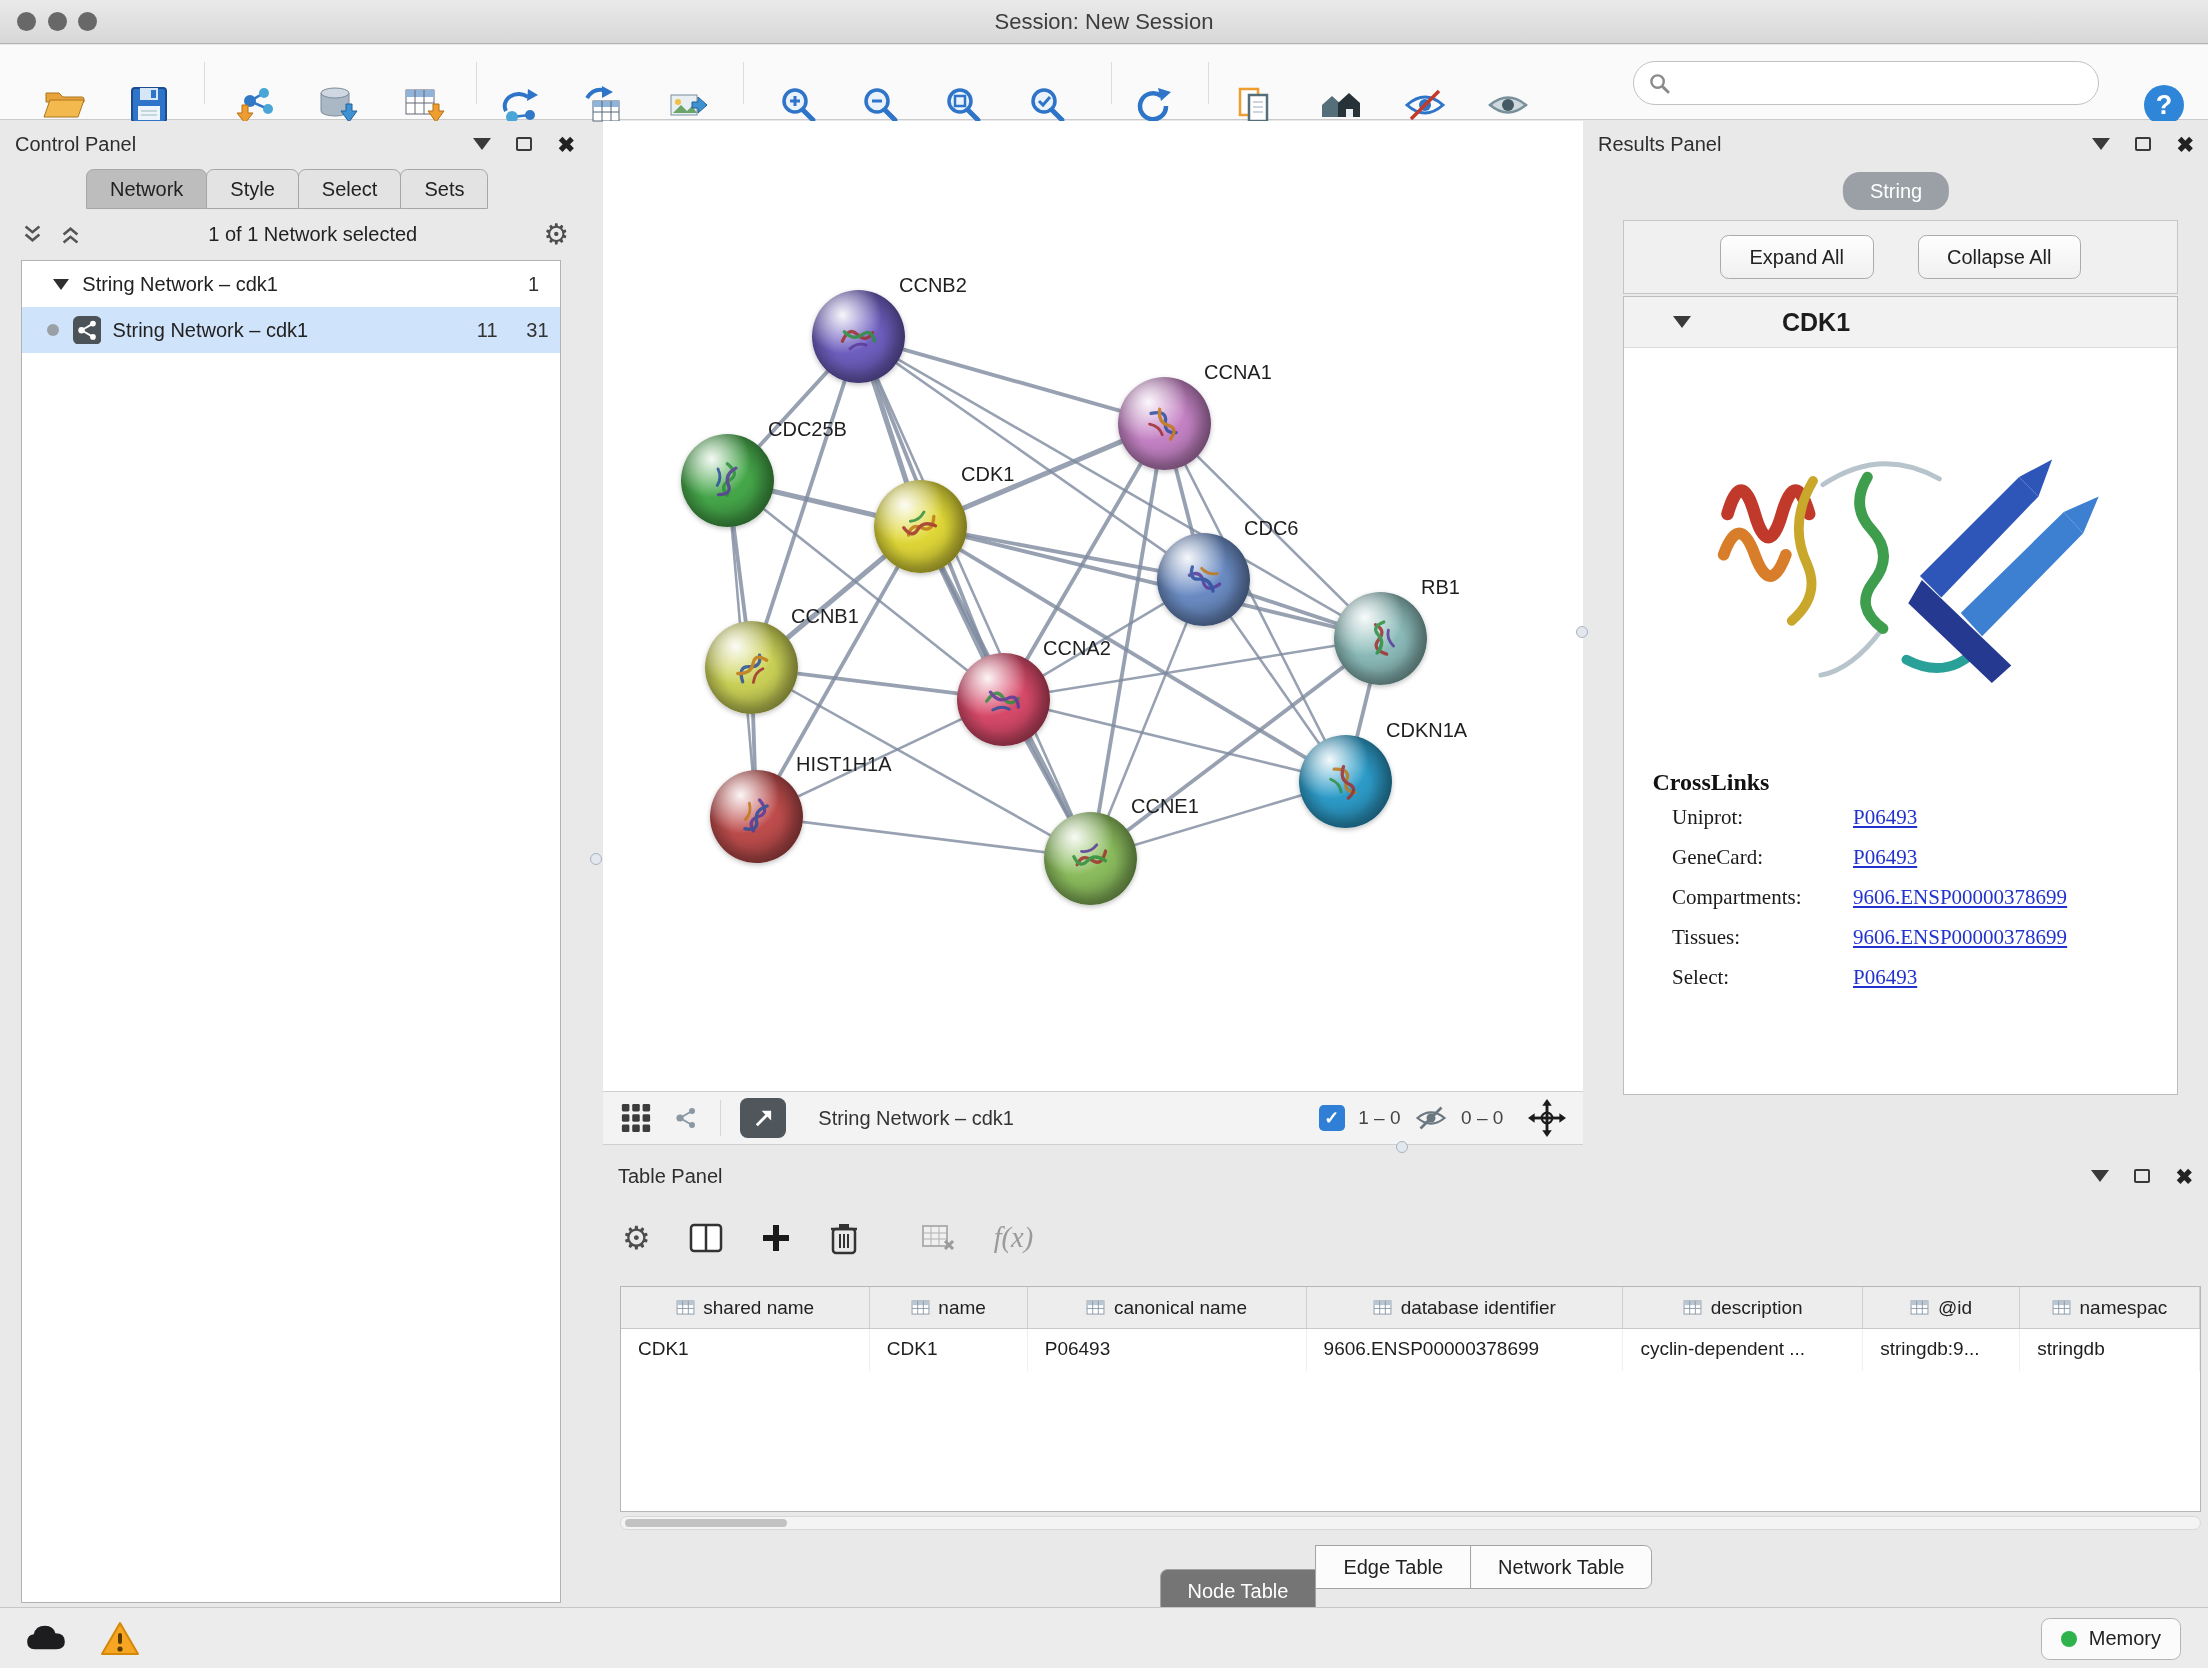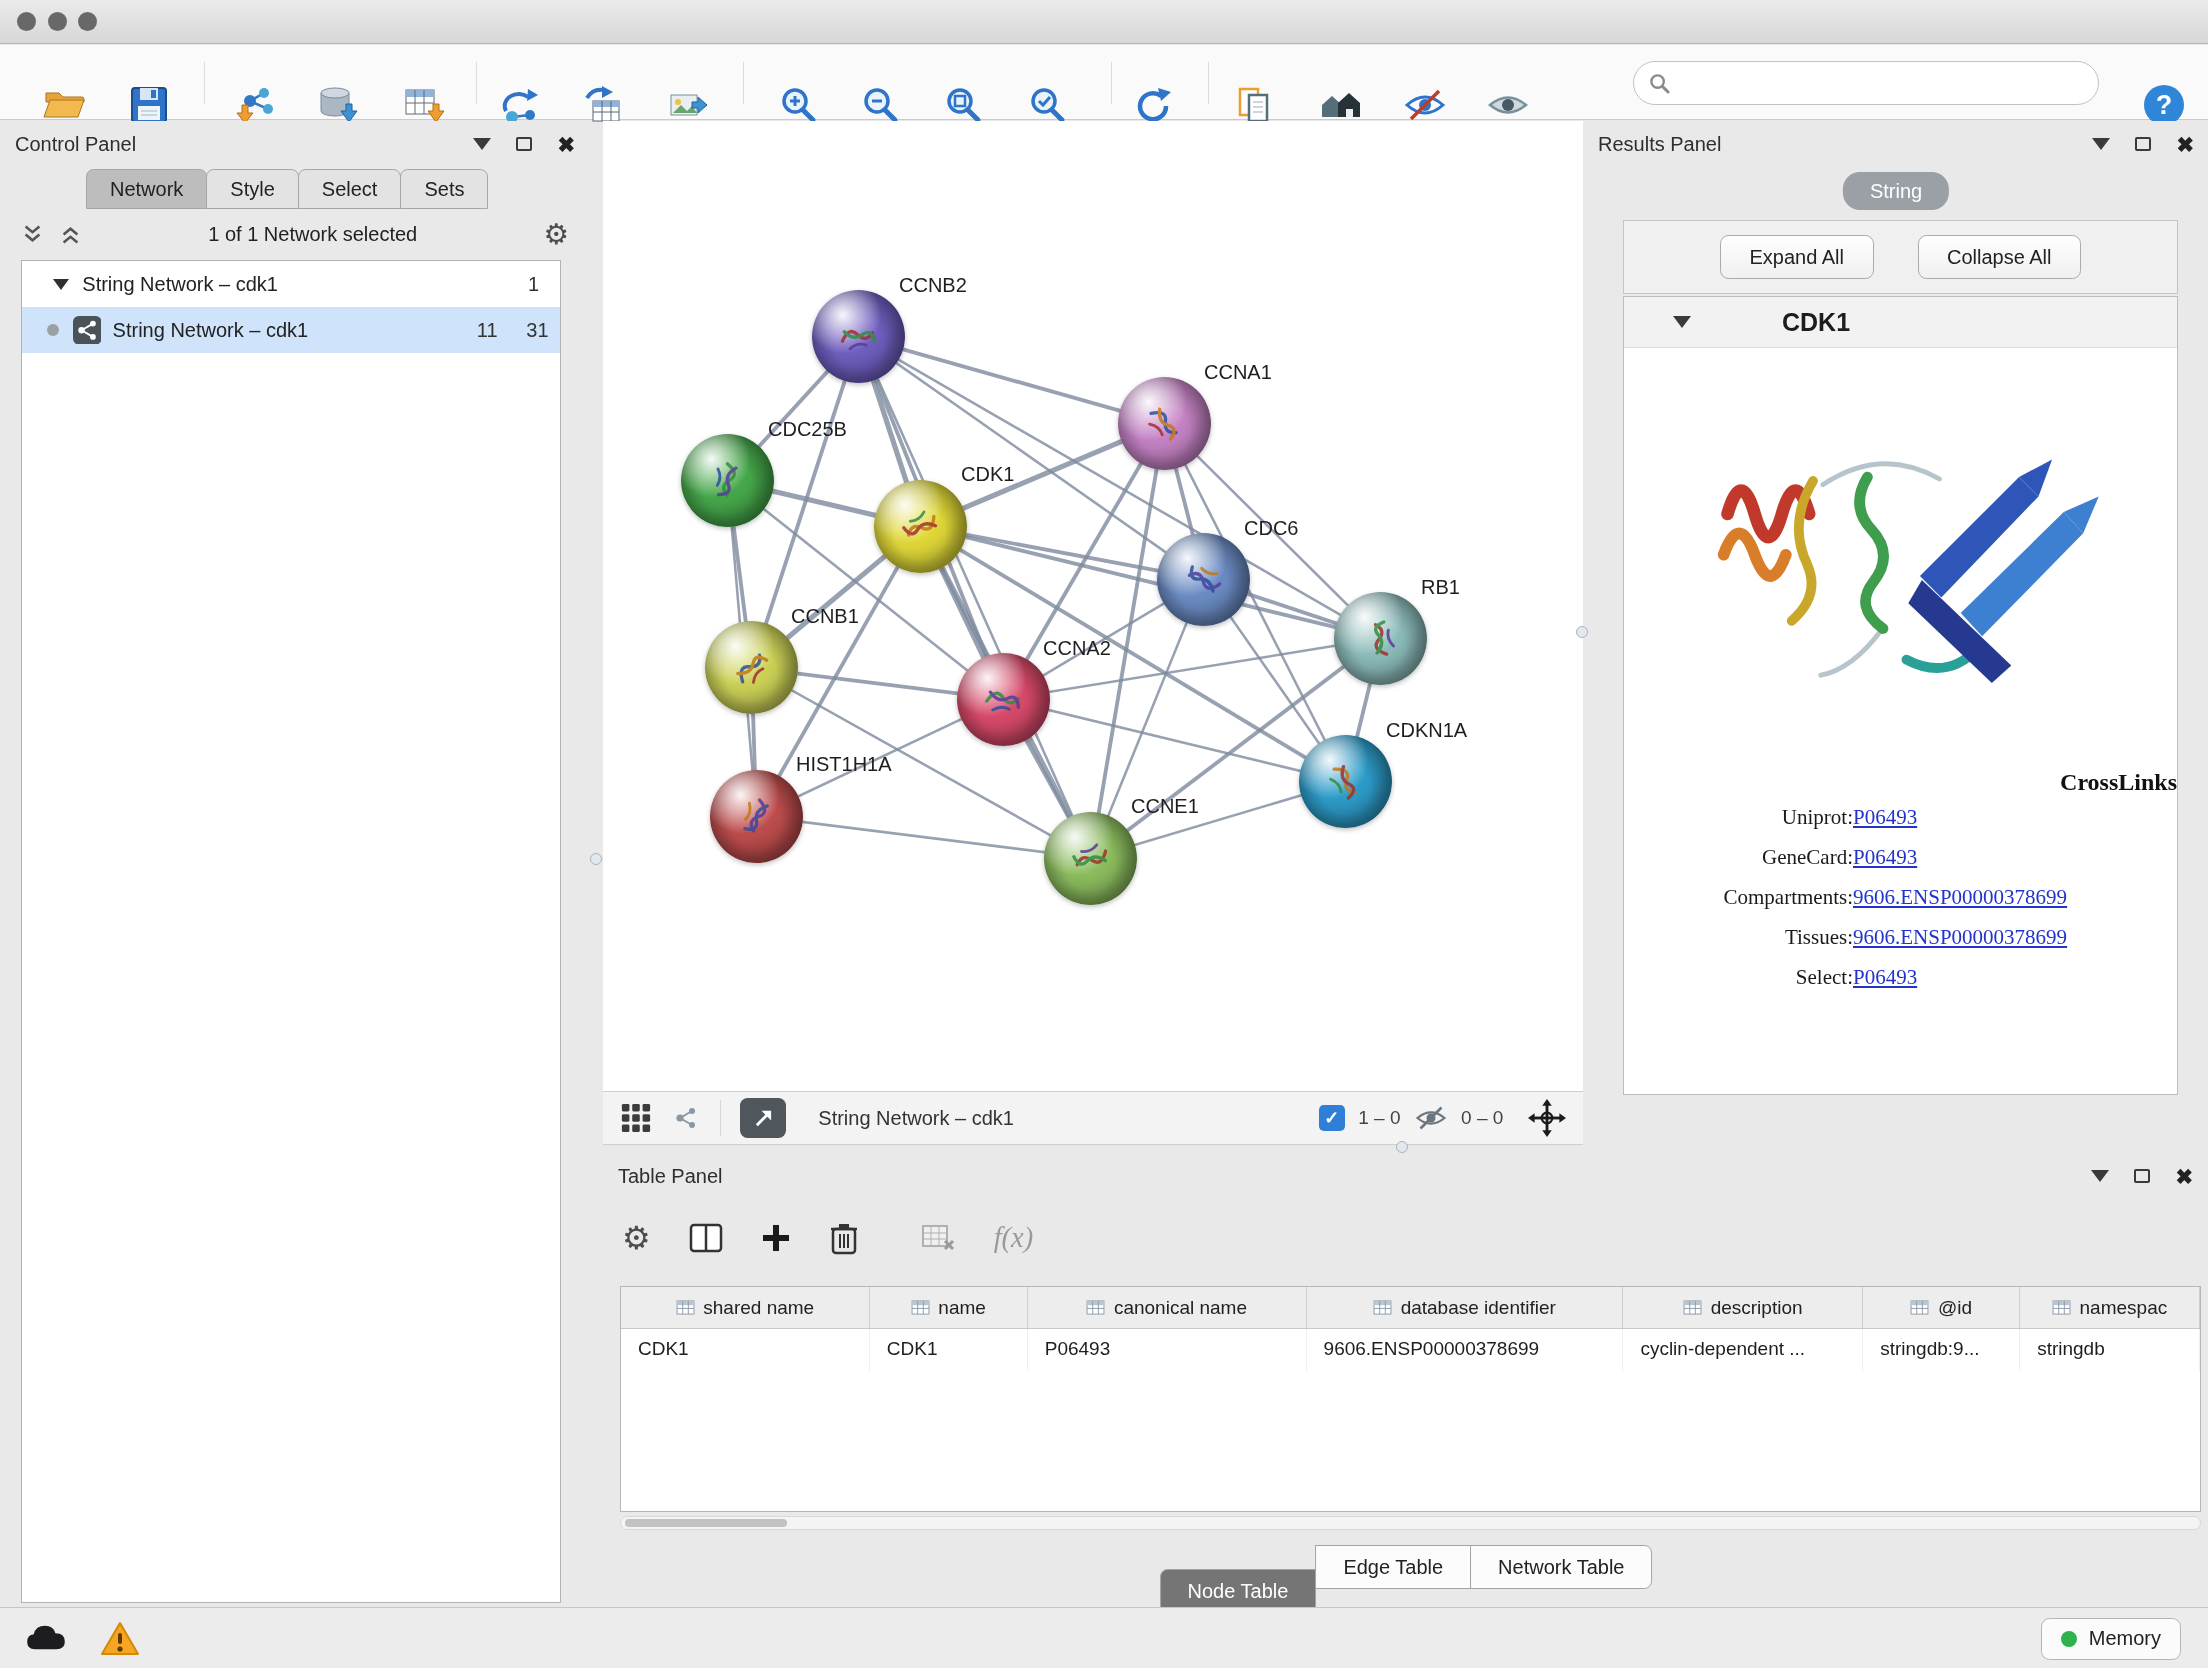--- a/index.html
+++ b/index.html
@@ -67,21 +67,21 @@
                     background: #f3f3f3; border-top: 1px solid #cfcfcf; border-bottom: 1px solid #cfcfcf;
                     display: flex; align-items: center; padding: 0 17px; gap: 19px; }
   .nf-sep { width: 1px; height: 36px; background: #d7d7d7; }
   .nf-name { font-size: 20px; color: #333; margin-left: 13.3px; }
   .nf-right { margin-left: auto; display: flex; align-items: center; gap: 13.3px; }
   .checkbox { width: 26px; height: 26px; background: #2f7fd6; border-radius: 4.8px; color: #fff; font-weight: bold;
               display: flex; align-items: center; justify-content: center; font-size: 18px; }
   .nf-count { font-size: 19px; color: #444; }
   .dark-btn { width: 46px; height: 40px; background: #4f565c; border-radius: 7.6px; display: flex; align-items: center; justify-content: center; }
   
-  #results-panel { position: absolute; left: 1583px; top: 121px; width: 626px; height: 1032px; background: #e9e9e9; text-align: right; }
+  #results-panel { position: absolute; left: 1583px; top: 121px; width: 626px; height: 1032px; background: #e9e9e9; }
   .rp-pill { position: absolute; left: 50%; transform: translateX(-50%); top: 51px; height: 38px; padding: 0 27px;
              background: #9aa0a6; border-radius: 17px; color: #fff; font-size: 20px; display: flex; align-items: center; }
   .rp-btnbox { position: absolute; left: 40px; top: 99px; width: 555px; height: 74px; background: #f0f0f0;
                border: 1px solid #c5c5c5; display: flex; align-items: center; justify-content: center; gap: 44px; }
   .rp-btn { height: 44px; padding: 0 28.5px; background: linear-gradient(#fefefe,#f0f0f0); border: 1px solid #ababab;
             border-radius: 8.6px; font-size: 20px; display: flex; align-items: center; color: #222; }
   .rp-main { position: absolute; left: 40px; top: 175px; width: 555px; height: 799px; background: #fff; border: 1px solid #bdbdbd; overflow: hidden; }
   .rp-main-header { height: 51px; background: #f2f2f2; border-bottom: 1px solid #dcdcdc; display: flex; align-items: center; }
   .rp-main-header .tri-down { margin-left: 49px; }
   .rp-name { font-size: 25px; font-weight: bold; margin-left: 91px; color: #1d1d1d; }
@@ -118,20 +118,21 @@
   .splitter { position: absolute; width: 12.4px; height: 12.4px; border-radius: 50%; background: #e3e8ee; border: 1px solid #a8b4c0; }
   .chev { display: flex; }
 </style>
 </head>
 <body>
 
 <div class="titlebar">
   <div class="traffic t1"></div>
   <div class="traffic t2"></div>
   <div class="traffic t3"></div>
+  <div class="win-title">Session: New Session</div>
 </div>
 
 <div class="toolbar">
   <div class="tb-icon" style="left:65px">
     <svg viewBox="0 0 44 40" width="44">
         <path d="M3 8 h13 l4 4 h19 a2 2 0 0 1 2 2 v3 H3z" fill="#e9a33c" stroke="#a8761f"></path>
         <path d="M7 15 h34 l-6 17 H1z" fill="#f3b94f" stroke="#a8761f"></path>
       </svg>
   </div>
   <div class="tb-icon" style="left:149px">

